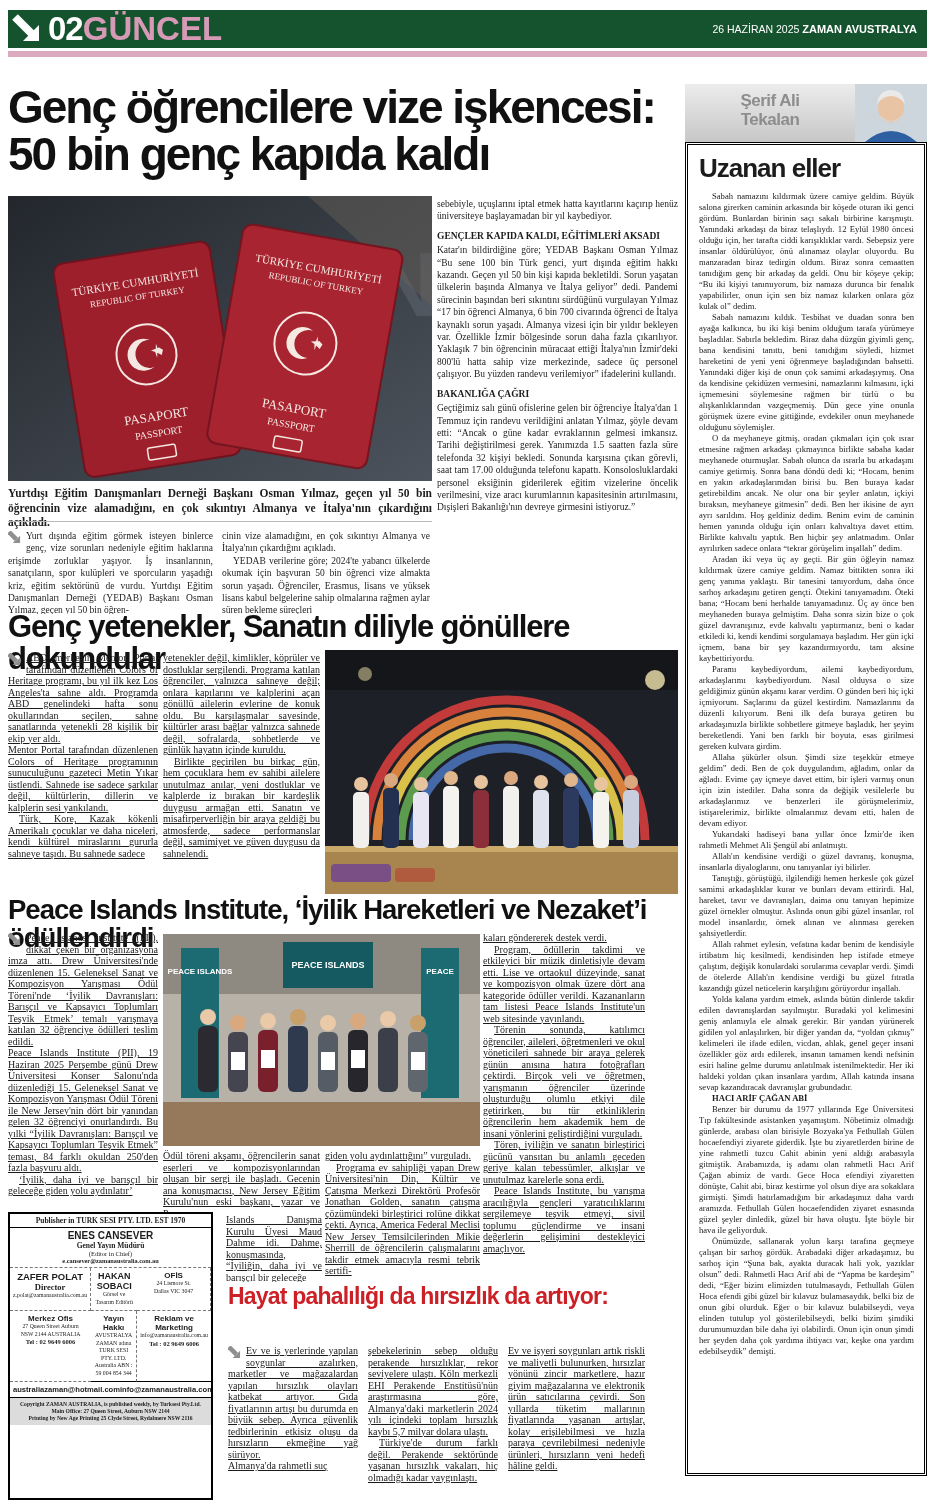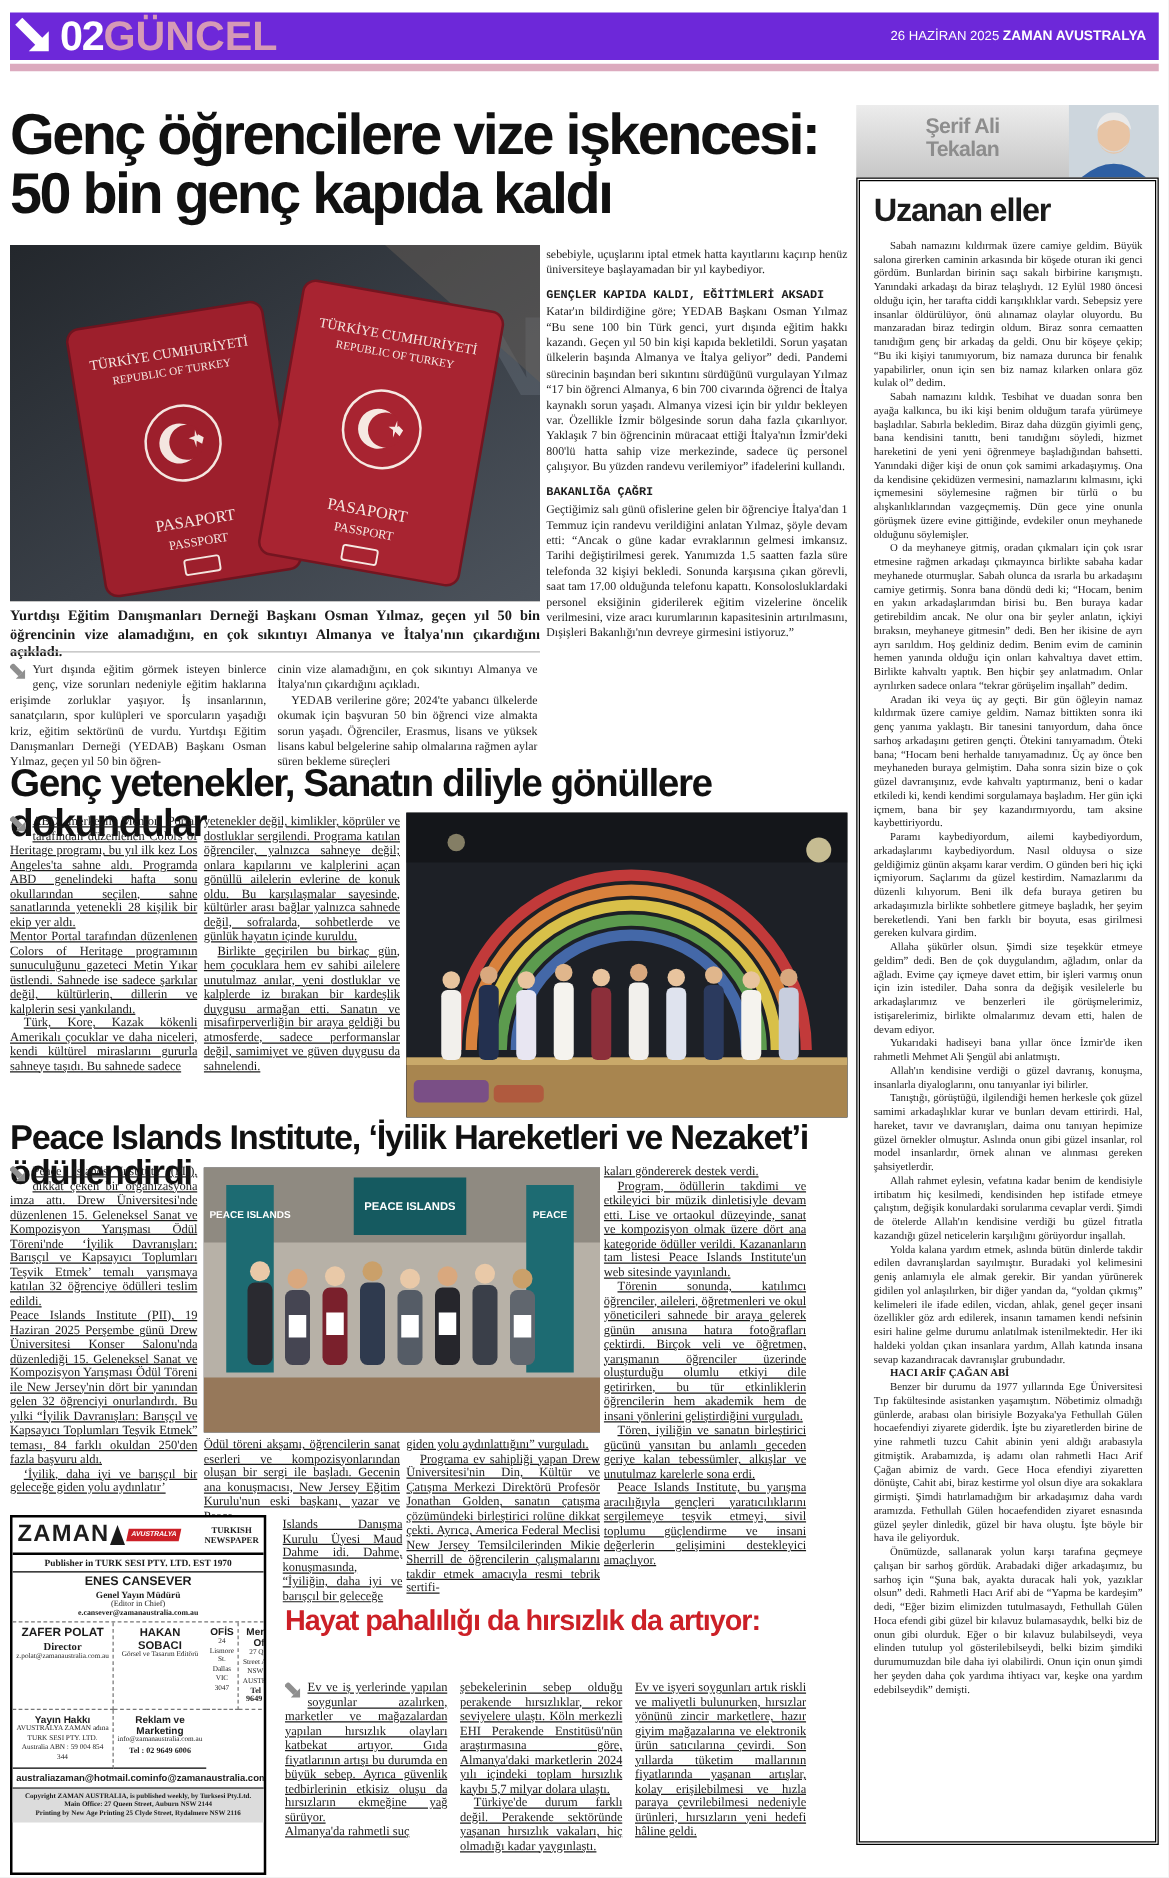--- a/index.html
+++ b/index.html
@@ -1,37 +1,37 @@
 <!DOCTYPE html>
 <html lang="tr"><head>
 <meta charset="utf-8">
 <style>
   html,body{margin:0;padding:0;background:#e8e8e8;}
   .page{position:relative;width:935px;height:1502px;background:#fff;margin:0 auto;overflow:hidden;
         font-family:"Liberation Serif",serif;color:#1c1c1c;}
   .abs{position:absolute;}
   
-  .hbar{left:8px;top:10px;width:919px;height:38px;background:#6d28d9;display:flex;align-items:center;}
+  .hbar{left:8px;top:10px;width:919px;height:38px;background:#14532d;display:flex;align-items:center;}
   .hstrip{left:8px;top:51px;width:919px;height:6px;background:#dcaabe;}
   .pgnum{font-family:"Liberation Sans",sans-serif;font-weight:800;font-size:33px;color:#fff;letter-spacing:-1px;margin-left:6px;}
   .section{font-family:"Liberation Sans",sans-serif;font-weight:800;font-size:33px;color:#d69ab6;letter-spacing:0px;}
   .dateline{margin-left:auto;margin-right:10px;color:#fff;font-family:"Liberation Sans",sans-serif;font-size:10.5px;}
   .dateline b{font-size:11px;}
   
   .h1{font-family:"Liberation Sans",sans-serif;font-weight:800;color:#111;letter-spacing:-2px;line-height:1.02;}
   .lead-h{left:8px;top:84px;width:676px;font-size:46px;}
   .tal-h{left:8px;top:611px;width:672px;font-size:31px;letter-spacing:-1.2px;}
   .pii-h{left:8px;top:896px;width:672px;font-size:27.5px;letter-spacing:-1px;}
   .theft-h{left:228px;top:1283px;width:420px;font-size:23px;color:#cc2027;letter-spacing:-0.8px;line-height:1.15;}
   
   .col{font-size:9.5px;line-height:12.4px;text-align:justify;overflow:hidden;}
   .col p{margin:0;text-indent:11px;}
   .col p:first-child{text-indent:0;}
   .col.small{font-size:10px;line-height:11.5px;text-decoration:underline;}
-  .crosshead{font-family:Liberation Mono, monospace;font-weight:800;font-size:9.5px;margin:7px 0 2px;text-indent:0 !important;text-align:left;}
+  .crosshead{font-family:Liberation Serif, serif;font-weight:800;font-size:9.5px;margin:7px 0 2px;text-indent:0 !important;text-align:left;}
   .caption{left:8px;top:486px;width:424px;font-weight:700;font-size:11.5px;line-height:14.5px;text-align:justify;}
   .cap-rule{left:8px;top:521px;width:424px;height:1px;background:#b9b9b9;}
   .lead-arrow{float:left;margin:1px 5px 0 0;}
   
   .colm-band{left:685px;top:84px;width:242px;height:58px;background:linear-gradient(#ececec,#c7c7c7);}
   .colm-name{position:absolute;left:0;top:7px;width:170px;text-align:center;font-family:"Liberation Sans",sans-serif;
              font-weight:800;font-size:17px;line-height:19px;color:#8d8d8d;letter-spacing:-0.5px;}
   .colm-box{left:685px;top:142px;width:242px;height:1334px;border:3px double #000;box-sizing:border-box;
             padding:6px 10px 6px 11px;overflow:hidden;}
   .colm-title{font-family:"Liberation Sans",sans-serif;font-weight:800;font-size:26px;letter-spacing:-1px;margin:2px 0 7px;}
@@ -45,21 +45,21 @@
   .zlogo{font-family:"Liberation Sans",sans-serif;font-weight:900;font-size:19px;letter-spacing:1px;}
   .zbadge{background:#cc2027;color:#fff;font-family:"Liberation Sans",sans-serif;font-weight:700;font-size:5.5px;
           padding:2px 3px;margin-left:2px;transform:skewX(-12deg);display:inline-block;}
   .tn{margin-left:auto;text-align:center;font-weight:700;font-size:7px;line-height:8px;}
   .pubrow{text-align:center;font-weight:700;font-size:7.5px;padding:2px 0;border-bottom:1px solid #000;}
   .person{text-align:center;padding:2px 0 3px;border-bottom:1px dashed #777;}
   .pname{font-family:"Liberation Sans",sans-serif;font-weight:800;font-size:10px;}
   .prole{font-weight:700;font-size:7.5px;}
   .prole2{font-size:6.5px;}
   .pmail{font-weight:700;font-size:6.3px;}
-  .mgrid{display:grid;grid-template-columns:1fr 1fr 1fr 1fr;}
+  .mgrid{display:grid;grid-template-columns:1fr 1fr 1fr;}
   .mcell{padding:3px 3px 4px;text-align:center;border-bottom:1px dashed #777;}
   .mcell.l{border-right:1px dashed #777;}
   .mh{font-family:"Liberation Sans",sans-serif;font-weight:800;font-size:8px;}
   .ms{font-size:5.8px;line-height:7.5px;}
   .msb{font-weight:700;font-size:6.5px;}
   .mailrow{display:flex;justify-content:space-between;padding:3px 3px;font-family:"Liberation Sans",sans-serif;
            font-weight:800;font-size:7.6px;border-bottom:1px solid #000;}
   .cpy{background:#dcdcdc;text-align:center;font-size:5.6px;line-height:7px;padding:3px 2px;font-weight:600;}
   .photo{overflow:hidden;background:#222;}
   svg{display:block;}
@@ -318,33 +318,20 @@
     </div>
   <div class="abs col small" style="left:483px;top:932px;width:162px;height:360px;">
       <p>kaları göndererek destek verdi.</p>
       <p>Program, ödüllerin takdimi ve etkileyici bir müzik dinletisiyle devam etti. Lise ve ortaokul düzeyinde, sanat ve kompozisyon olmak üzere dört ana kategoride ödüller verildi. Kazananların tam listesi Peace Islands Institute'un web sitesinde yayınlandı.</p>
       <p>Törenin sonunda, katılımcı öğrenciler, aileleri, öğretmenleri ve okul yöneticileri sahnede bir araya gelerek günün anısına hatıra fotoğrafları çektirdi. Birçok veli ve öğretmen, yarışmanın öğrenciler üzerinde oluşturduğu olumlu etkiyi dile getirirken, bu tür etkinliklerin öğrencilerin hem akademik hem de insani yönlerini geliştirdiğini vurguladı.</p>
       <p>Tören, iyiliğin ve sanatın birleştirici gücünü yansıtan bu anlamlı geceden geriye kalan tebessümler, alkışlar ve unutulmaz karelerle sona erdi.</p>
       <p>Peace Islands Institute, bu yarışma aracılığıyla gençleri yaratıcılıklarını sergilemeye teşvik etmeyi, sivil toplumu güçlendirme ve insani değerlerin gelişimini destekleyici amaçlıyor.</p>
     </div>
 
   <div class="abs mast">
-    <div class="row1">
-      <span class="zlogo">ZAMAN</span>
-      <span>
-          <svg width="12" height="16" viewBox="0 0 12 16">
-            <polygon points="0,16 6,0 12,16" fill="#1a1a1a"></polygon>
-          </svg>
-        </span>
-      <span class="zbadge">AVUSTRALYA</span>
-      <span class="tn">
-        <span>TURKISH</span><br>
-        <span>NEWSPAPER</span>
-      </span>
-    </div>
     <div class="pubrow">Publisher in TURK SESI PTY. LTD.  EST  1970</div>
     <div class="person">
       <div class="pname">ENES CANSEVER</div>
       <div class="prole">Genel Yayın Müdürü</div>
       <div class="prole2">(Editor in Chief)</div>
       <div class="pmail">e.cansever@zamanaustralia.com.au</div>
     </div>
     <div class="mgrid">
       <div class="mcell l">
         <div class="pname" style="font-size:9.5px;">ZAFER POLAT</div>

